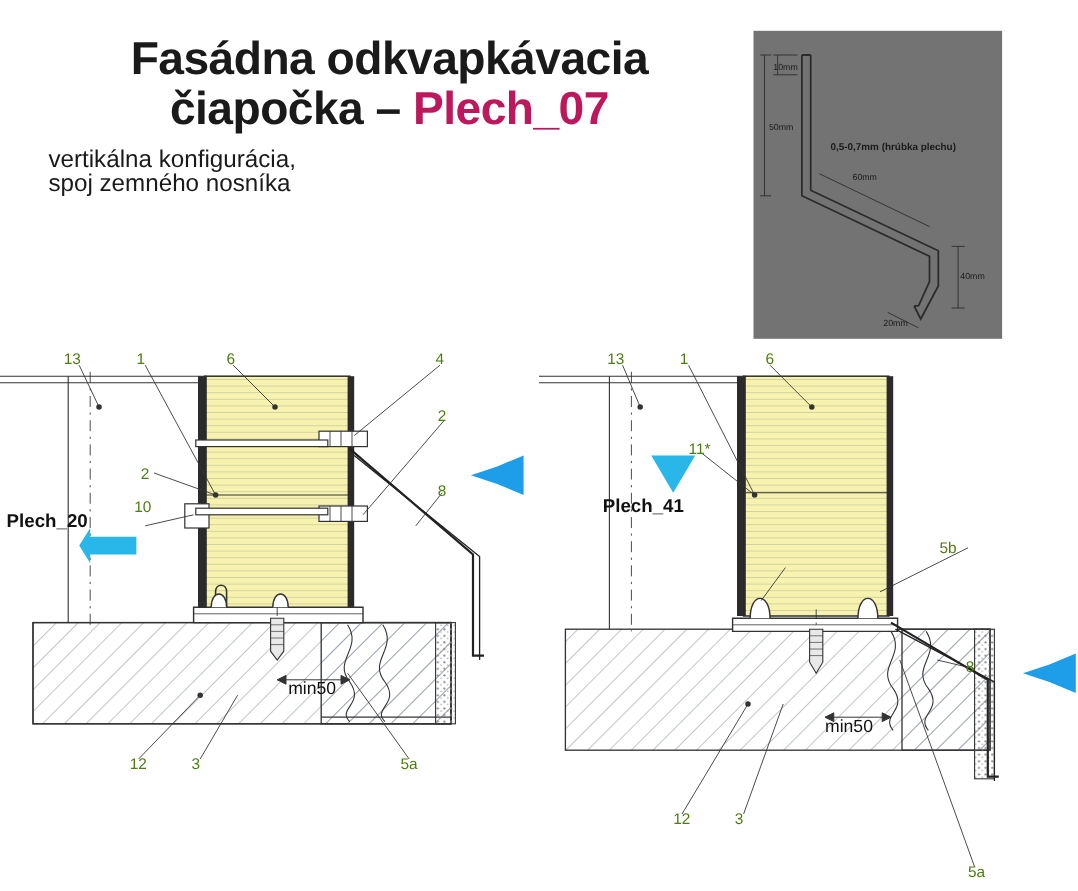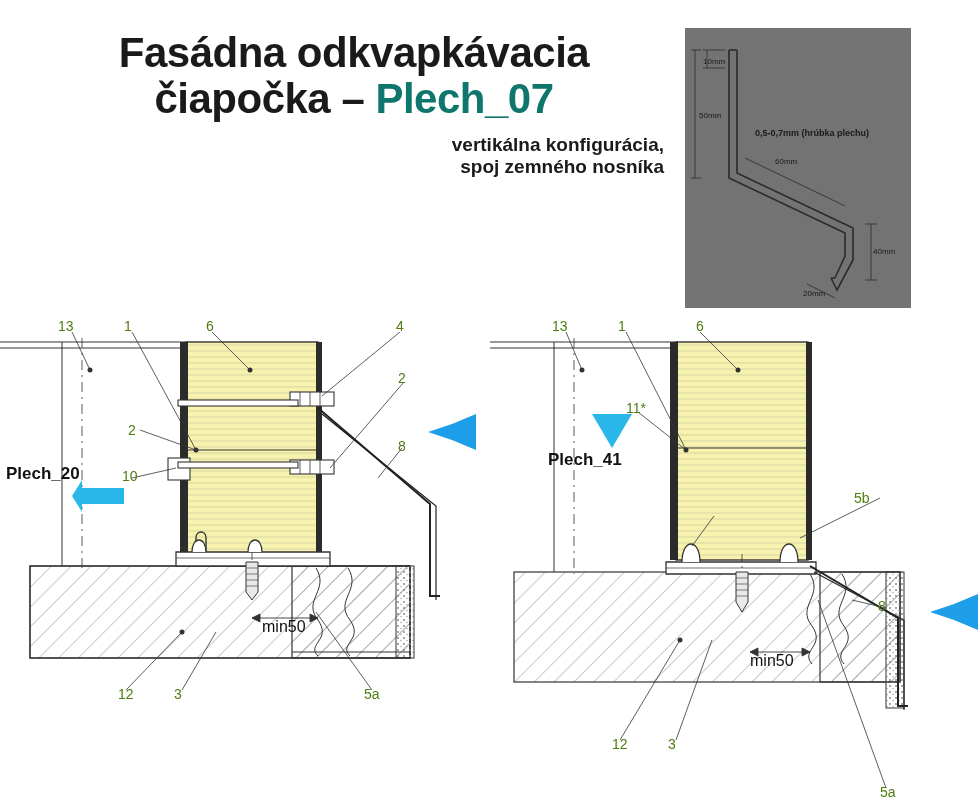--- a/index.html
+++ b/index.html
@@ -2,22 +2,22 @@
 <html><head>
 <meta charset="utf-8">
 <style>
   html,body{margin:0;padding:0;background:#ffffff;}
   body{width:980px;height:810px;position:relative;overflow:hidden;
        font-family:"Liberation Sans", sans-serif;color:#1a1a1a;}
 
   
   #title-block{position:absolute;left:44px;top:30px;width:620px;}
   #title-line1,#title-line2{font-size:42px;font-weight:bold;line-height:46px;letter-spacing:-0.5px;text-align:center;}
-  #title-accent{color:#0f766e;}
-  #subtitle{margin-top:12px;font-size:19px;font-weight:bold;line-height:22px;text-align:right;}
+  #title-accent{color:#be185d;}
+  #subtitle{margin-top:12px;font-size:22px;font-weight:normal;line-height:22px;}
 
   
   #profile-thumb{position:absolute;left:685px;top:28px;width:226px;height:280px;background:#737373;}
   #profile-thumb svg{display:block;}
 
   
   .drawing{position:absolute;top:300px;}
   #drawing-left{left:0;width:500px;height:510px;}
   #drawing-right{left:480px;width:500px;height:510px;}
 
@@ -175,21 +175,21 @@
   </svg>
 
   
   <div class="lbl" style="left:58px;top:18px">13</div>
   <div class="lbl" style="left:124px;top:18px">1</div>
   <div class="lbl" style="left:206px;top:18px">6</div>
   <div class="lbl" style="left:396px;top:18px">4</div>
   <div class="lbl" style="left:398px;top:70px">2</div>
   <div class="lbl" style="left:128px;top:122px">2</div>
   <div class="lbl" style="left:398px;top:138px">8</div>
-  <div class="lbl" style="left:122px;top:168px">10</div>
+  <div class="lbl" style="left:122px;top:152px">10</div>
   <div class="lbl" style="left:118px;top:386px">12</div>
   <div class="lbl" style="left:174px;top:386px">3</div>
   <div class="lbl" style="left:364px;top:386px">5a</div>
   <div class="dim-lbl" style="left:262px;top:318px">min50</div>
 
   <div class="plech-tag" style="left:6px;top:164px">Plech_20</div>
 </div>
 
 <svg class="arrow" style="left:70px;top:480px" width="56" height="40">
   <path d="M2 8 L44 8 L44 0 L54 16 L44 32 L44 24 L2 24 Z" fill="#29b6e8" transform="rotate(180 28 16)"></path>

